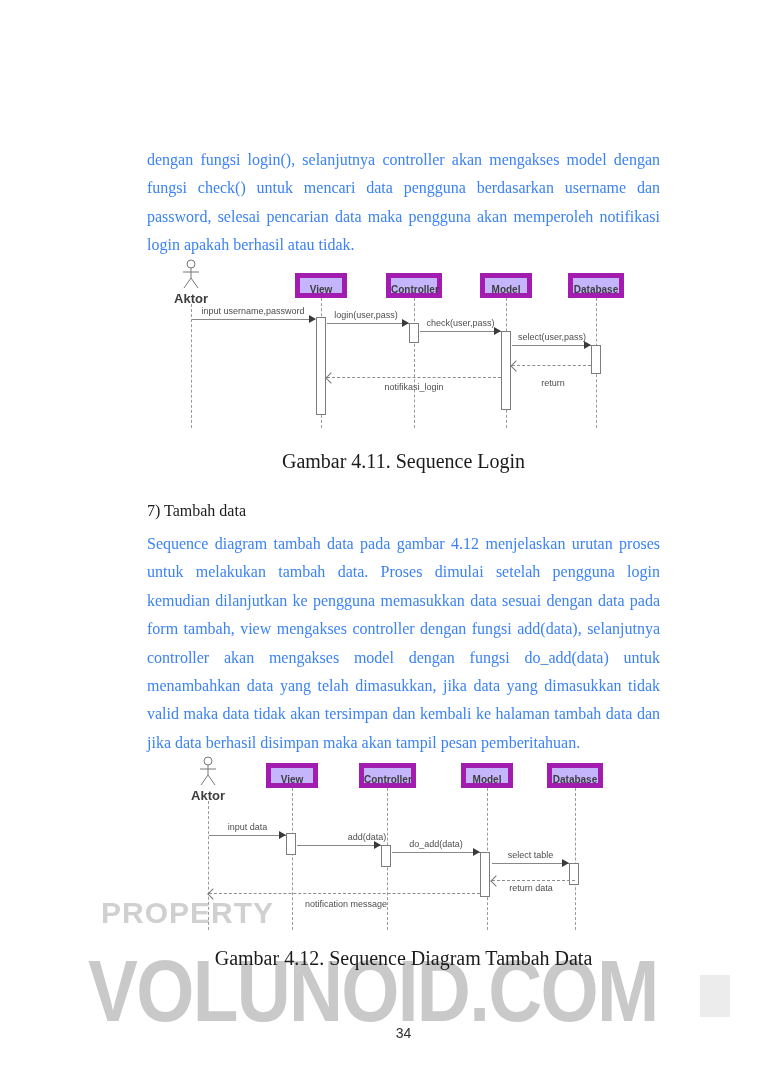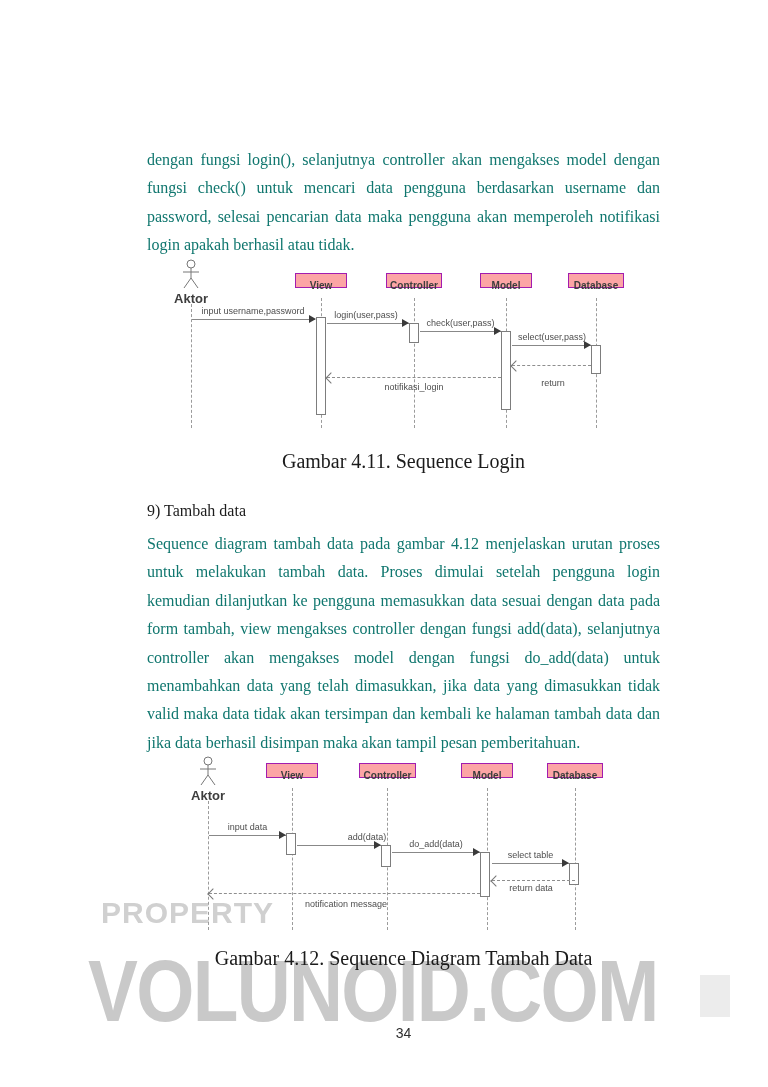--- a/index.html
+++ b/index.html
@@ -1,24 +1,24 @@
 <!DOCTYPE html>
 <html><head>
 <meta charset="utf-8">
 <style>
   html,body{margin:0;padding:0;}
   body{width:768px;height:1087px;background:#ffffff;position:relative;overflow:hidden;
        font-family:"Liberation Serif",serif;}
-  .para{position:absolute;text-align:justify;font-size:16px;line-height:28.4px;color:#0f766e;z-index:2;}
+  .para{position:absolute;text-align:justify;font-size:16px;line-height:28.4px;color:#3b82f6;z-index:2;}
   .heading{position:absolute;font-size:16px;color:#1b1b1b;z-index:2;}
   .caption{position:absolute;text-align:center;font-size:20px;color:#1b1b1b;z-index:3;}
   .pagenum{position:absolute;text-align:center;font-family:"Liberation Sans",sans-serif;
            font-size:14px;color:#2e2e2e;z-index:3;}
   .seq{position:absolute;font-family:"Liberation Sans",sans-serif;z-index:2;}
-  .lbox{position:absolute;box-sizing:border-box;height:15px;border:1px solid #a21caf;background:#fca5a5;
+  .lbox{position:absolute;box-sizing:border-box;height:25px;border:5px solid #a21caf;background:#c4b5fd;
         text-align:center;font-weight:bold;font-size:10px;line-height:23px;color:#3d3d3d;}
   .lline{position:absolute;width:0;border-left:1px dashed #9b9b9b;}
   .abar{position:absolute;box-sizing:border-box;width:10px;border:1px solid #7d7d7d;background:#fff;}
   .mline{position:absolute;height:0;border-top:1px solid #888;}
   .mline.ret{border-top:1px dashed #8e8e8e;}
   .mlabel{position:absolute;font-size:9px;color:#4e4e4e;text-align:center;white-space:nowrap;}
   .ar{position:absolute;width:0;height:0;border-left:7px solid #3a3a3a;
       border-top:4px solid transparent;border-bottom:4px solid transparent;}
   .ach{position:absolute;width:7px;height:7px;border-left:1px solid #777;border-bottom:1px solid #777;
        transform:rotate(45deg);}
@@ -87,21 +87,21 @@
   <div class="ach" style="left:352px;top:104px;"></div>
   <div class="mlabel" style="left:358px;top:120px;width:70px;">return</div>
 
   <div class="mline ret" style="left:167px;top:119px;width:174px;"></div>
   <div class="ach" style="left:167px;top:116px;"></div>
   <div class="mlabel" style="left:199px;top:124px;width:110px;">notifikasi_login</div>
 </div>
 
 <div class="caption" style="left:147px;top:450px;width:513px;">Gambar 4.11. Sequence Login</div>
 
-<div class="heading" style="left:147px;top:502px;">9) Tambah data</div>
+<div class="heading" style="left:147px;top:502px;">7) Tambah data</div>
 <div class="para" style="left:147px;top:530px;width:513px;">Sequence diagram tambah data pada gambar 4.12 menjelaskan urutan proses untuk melakukan tambah data. Proses dimulai setelah pengguna login kemudian dilanjutkan ke pengguna memasukkan data sesuai dengan data pada form tambah, view mengakses controller dengan fungsi add(data), selanjutnya controller akan mengakses model dengan fungsi do_add(data) untuk menambahkan data yang telah dimasukkan, jika data yang dimasukkan tidak valid maka data tidak akan tersimpan dan kembali ke halaman tambah data dan jika data berhasil disimpan maka akan tampil pesan pemberitahuan.</div>
 
 <div class="seq" style="left:160px;top:755px;width:470px;height:178px;">
 
   <svg class="actor-svg" style="left:37px;top:1px;" width="22" height="32" viewBox="0 0 22 32">
     <circle cx="11" cy="5" r="4" fill="none" stroke="#777" stroke-width="1"></circle>
     <line x1="11" y1="9" x2="11" y2="19" stroke="#777" stroke-width="1"></line>
     <line x1="3" y1="13" x2="19" y2="13" stroke="#777" stroke-width="1"></line>
     <line x1="11" y1="19" x2="4" y2="29" stroke="#777" stroke-width="1"></line>
     <line x1="11" y1="19" x2="18" y2="29" stroke="#777" stroke-width="1"></line>

